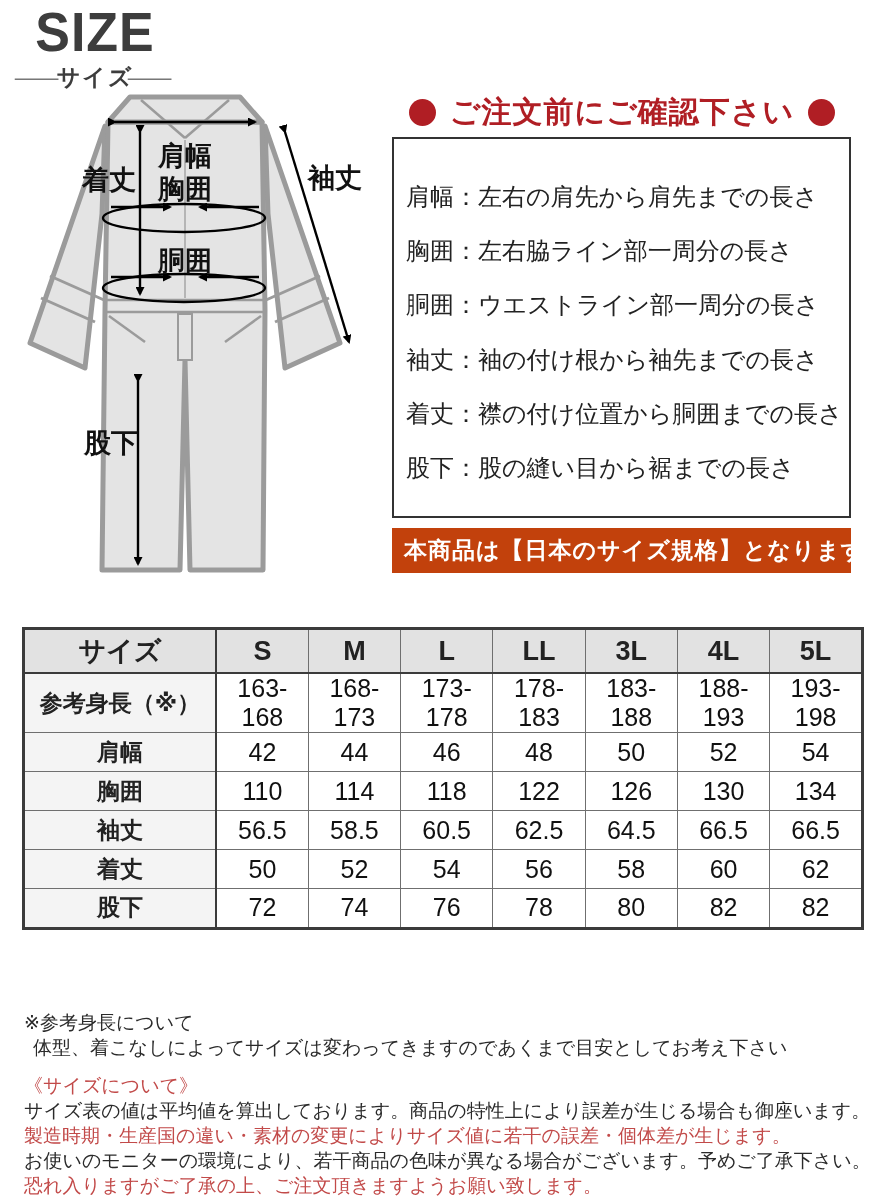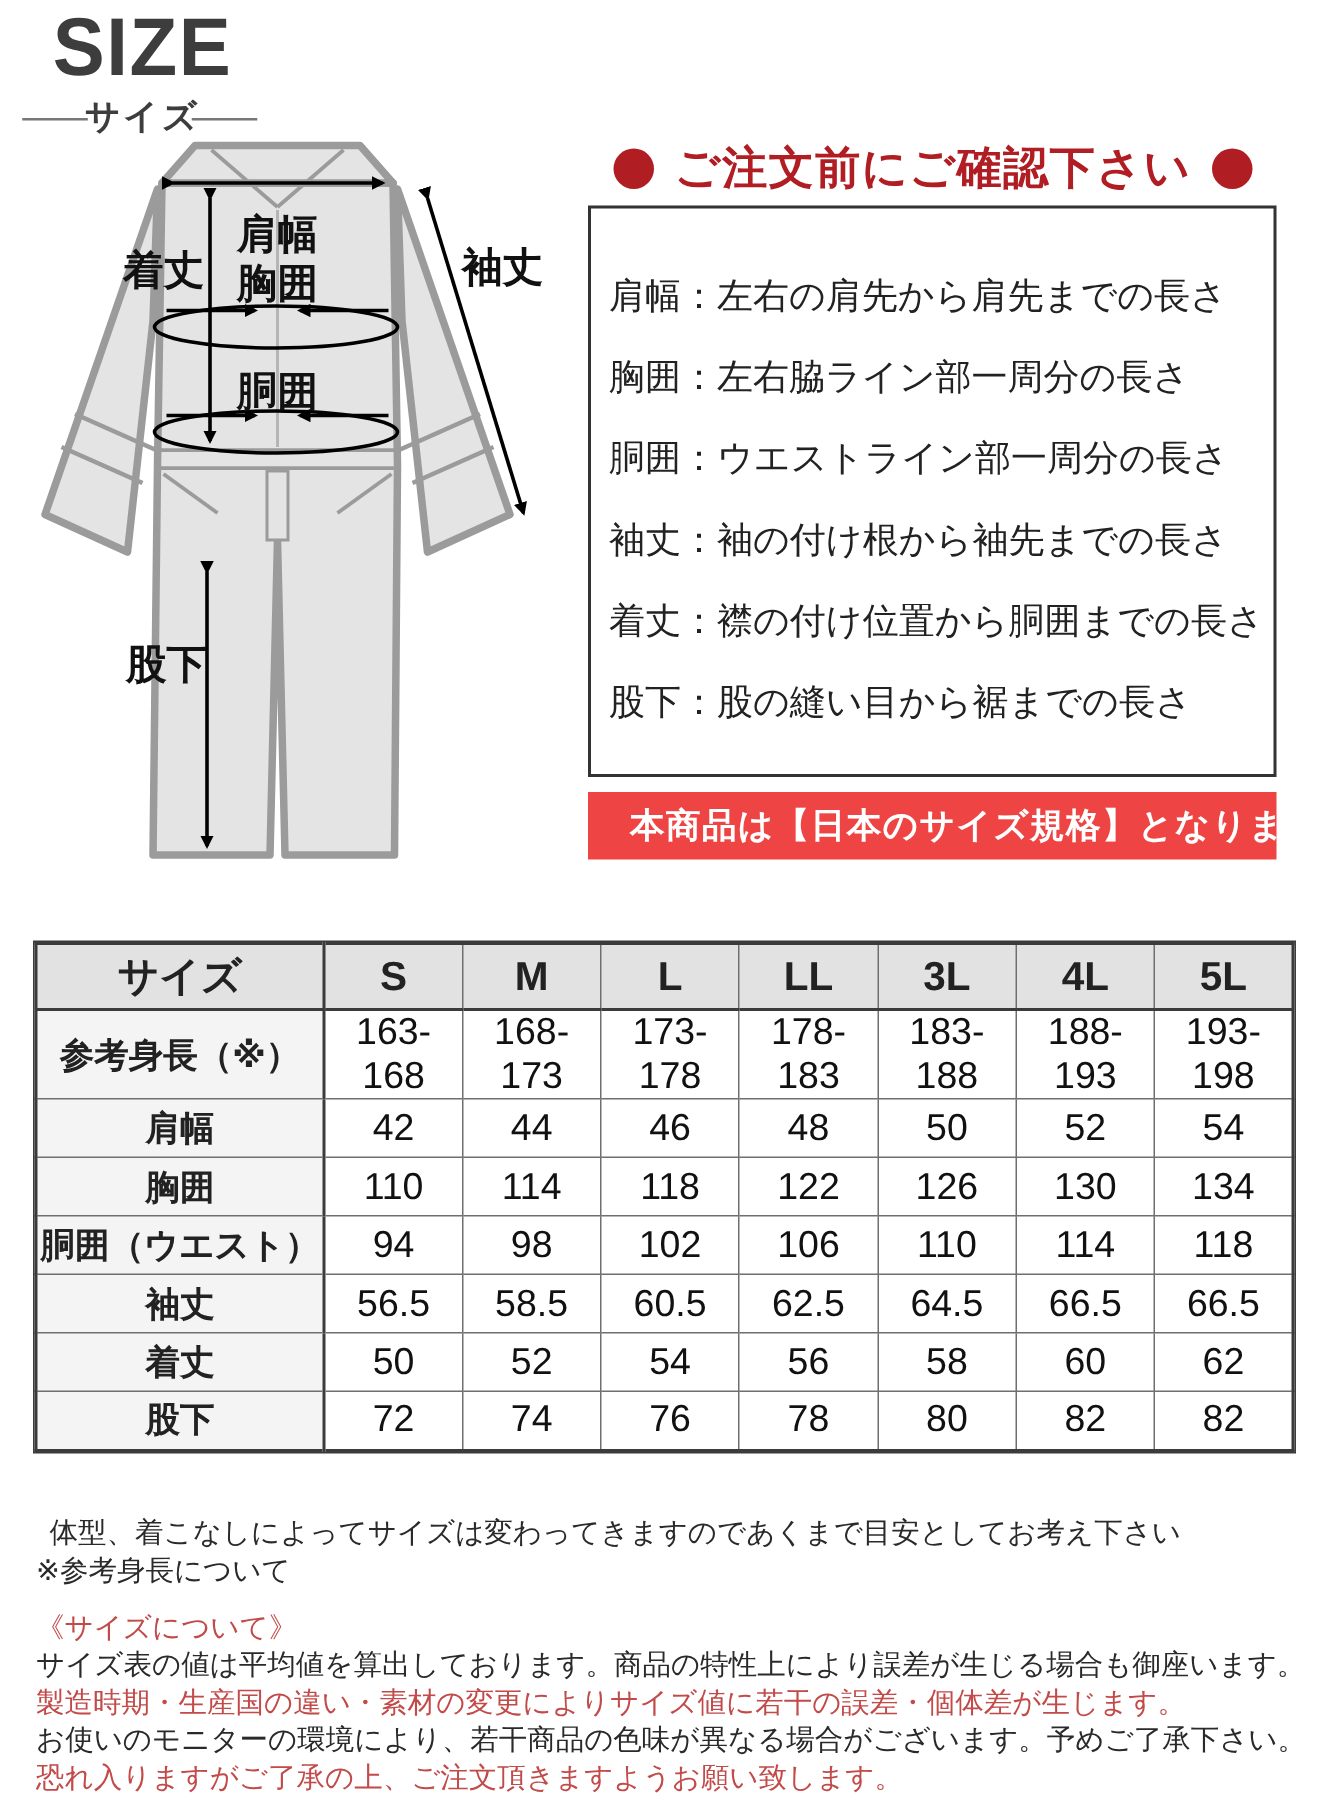--- a/index.html
+++ b/index.html
@@ -32,22 +32,22 @@
   .confirm-box{
     position:absolute;left:392px;top:137px;width:459px;height:381px;
     border:2px solid #333;box-sizing:border-box;
     display:flex;flex-direction:column;justify-content:space-between;
     padding:42px 6px 32px 12px;
   }
   .confirm-item{font-size:24px;color:#222;white-space:nowrap;letter-spacing:0px;}
   
   .jp-banner{
     position:absolute;left:392px;top:528px;width:459px;height:45px;box-sizing:border-box;
-    background:#ef4444;color:#ffffff;font-size:23px;font-weight:700;
-    display:flex;align-items:center;padding-left:28px;white-space:nowrap;letter-spacing:1px;
+    background:#c2410c;color:#ffffff;font-size:23px;font-weight:700;
+    display:flex;align-items:center;padding-left:12px;white-space:nowrap;letter-spacing:1px;
   }
   
   table.size-table{
     position:absolute;left:23px;top:628px;width:840px;
     border-collapse:collapse;table-layout:fixed;background:#fff;
   }
   table.size-table col.c-label{width:192px;}
   table.size-table th,table.size-table td{
     border:1px solid #6f6f6f;text-align:center;vertical-align:middle;padding:0;
   }
@@ -203,30 +203,20 @@
         <th>胸囲</th>
         <td>110</td>
         <td>114</td>
         <td>118</td>
         <td>122</td>
         <td>126</td>
         <td>130</td>
         <td>134</td>
       </tr>
       <tr>
-        <th>胴囲（ウエスト）</th>
-        <td>94</td>
-        <td>98</td>
-        <td>102</td>
-        <td>106</td>
-        <td>110</td>
-        <td>114</td>
-        <td>118</td>
-      </tr>
-      <tr>
         <th>袖丈</th>
         <td>56.5</td>
         <td>58.5</td>
         <td>60.5</td>
         <td>62.5</td>
         <td>64.5</td>
         <td>66.5</td>
         <td>66.5</td>
       </tr>
       <tr>
@@ -246,20 +236,20 @@
         <td>76</td>
         <td>78</td>
         <td>80</td>
         <td>82</td>
         <td>82</td>
       </tr>
     </tbody>
 </table>
 
 <div class="notes" id="notes">
+    <div class="note-line">※参考身長について</div>
     <div class="note-line indent">体型、着こなしによってサイズは変わってきますのであくまで目安としてお考え下さい</div>
-    <div class="note-line">※参考身長について</div>
     <div class="note-line red gap">《サイズについて》</div>
     <div class="note-line">サイズ表の値は平均値を算出しております。商品の特性上により誤差が生じる場合も御座います。</div>
     <div class="note-line red">製造時期・生産国の違い・素材の変更によりサイズ値に若干の誤差・個体差が生じます。</div>
     <div class="note-line">お使いのモニターの環境により、若干商品の色味が異なる場合がございます。予めご了承下さい。</div>
     <div class="note-line red">恐れ入りますがご了承の上、ご注文頂きますようお願い致します。</div>
   </div>
 
 </body></html>

